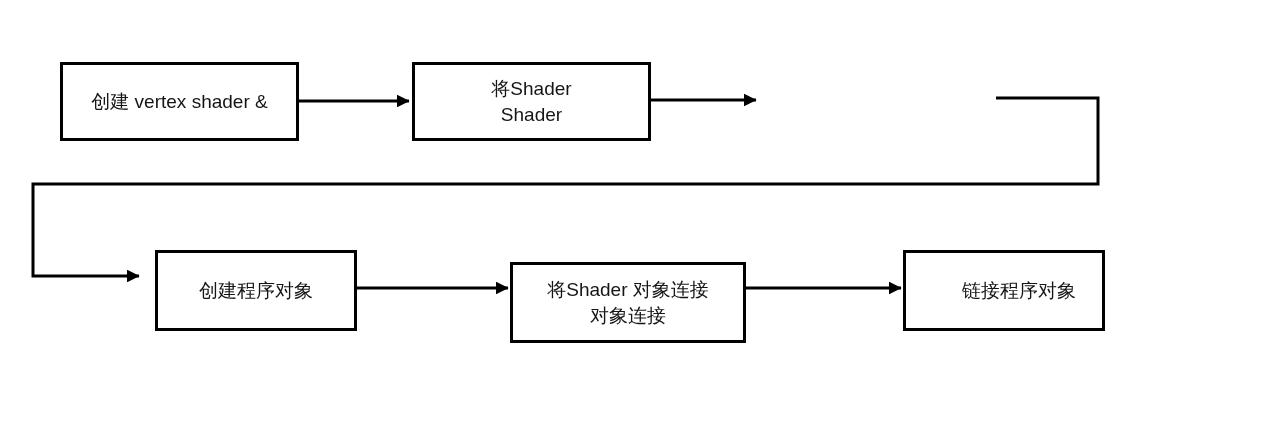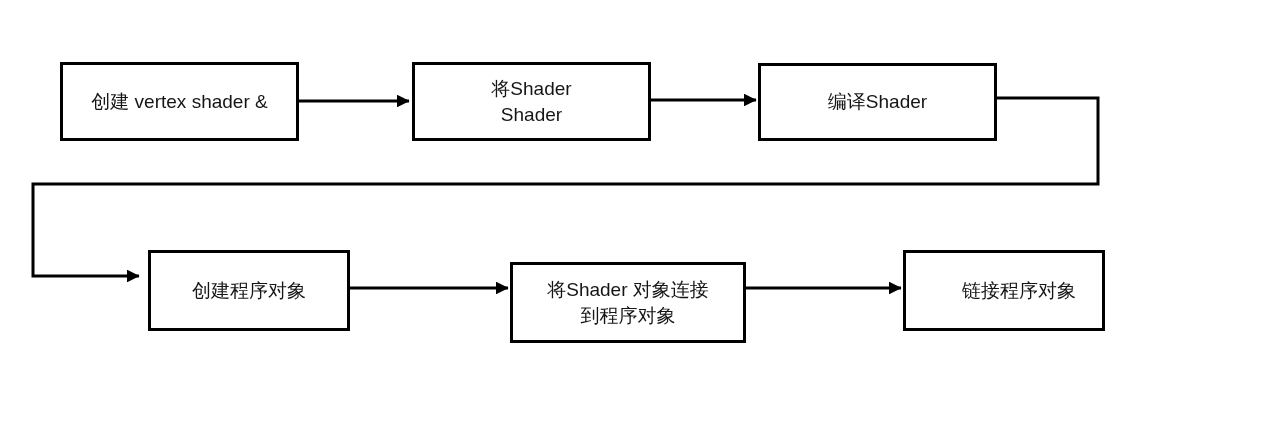--- a/index.html
+++ b/index.html
@@ -18,21 +18,21 @@
     border:3px solid var(--box-border,#000000);
     display:flex; flex-direction:column; align-items:center; justify-content:center;
     text-align:center; font-size:19px; line-height:26px;
     color:var(--text,#151515);
     white-space:nowrap;
   }
   .node span { display:block; }
   .n1 { left:60px;  top:62px;  width:239px; height:79px; }
   .n2 { left:412px; top:62px;  width:239px; height:79px; }
   .n3 { left:758px; top:63px;  width:239px; height:78px; }
-  .n4 { left:148px; top:250px; width:202px; height:81px; }
+  .n4 { left:155px; top:250px; width:202px; height:81px; }
   .n5 { left:510px; top:262px; width:236px; height:81px; }
   .n6 { left:903px; top:250px; width:202px; height:81px;padding-left:30px; }
 </style>
 </head>
 <body>
 
 <div class="canvas">
 
   <svg class="edges" viewBox="0 0 1274 439" xmlns="http://www.w3.org/2000/svg" aria-hidden="true">
     <defs>
@@ -49,30 +49,27 @@
 
   <div class="node n1">
     <span>创建 vertex shader &amp;</span>
   </div>
 
   <div class="node n2">
     <span>将Shader</span>
     <span>Shader</span>
   </div>
 
-  <div class="node n3">
-    <span>编译Shader</span>
-  </div>
 
   <div class="node n4">
     <span>创建程序对象</span>
   </div>
 
   <div class="node n5">
     <span>将Shader 对象连接</span>
-    <span>到程序对象</span>
+    <span>对象连接</span>
   </div>
 
   <div class="node n6">
     <span>链接程序对象</span>
   </div>
 
 </div>
 
 </body></html>

